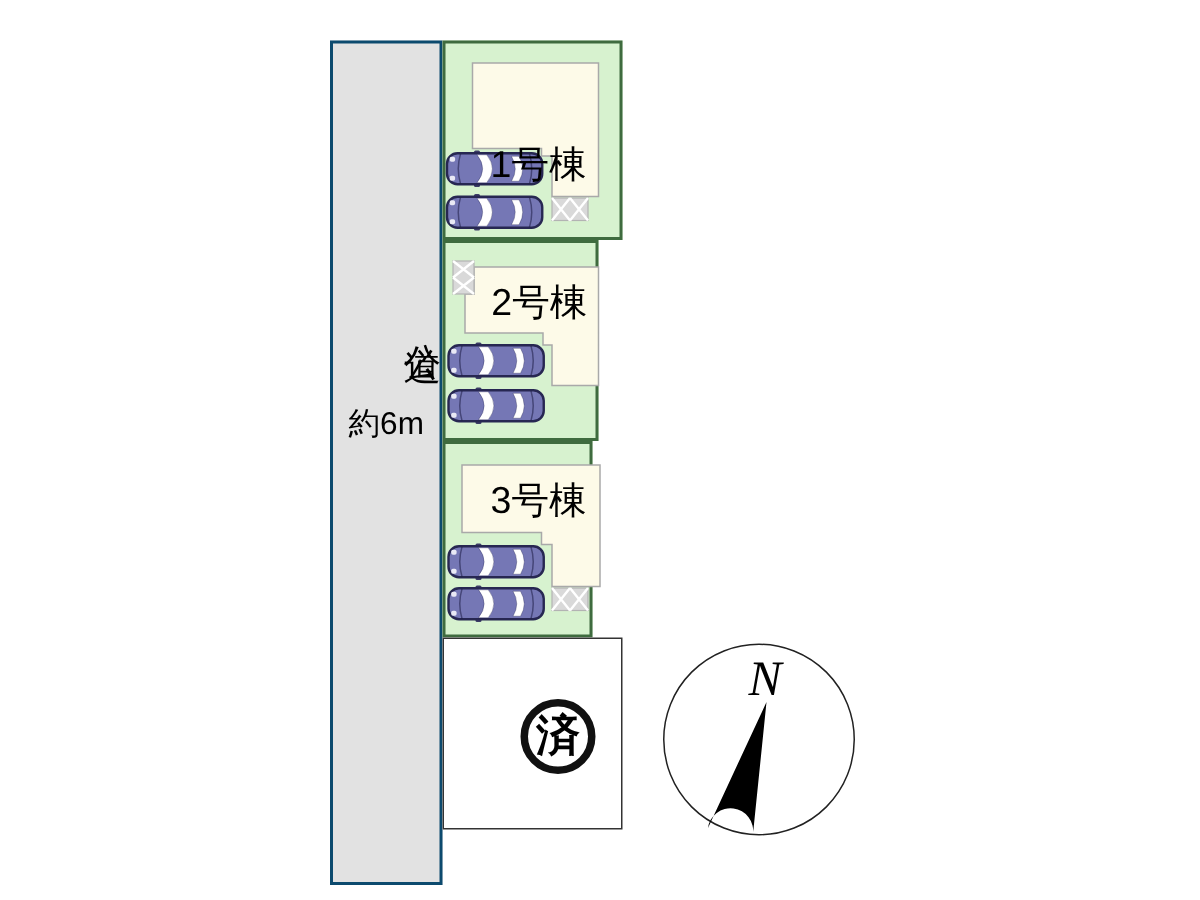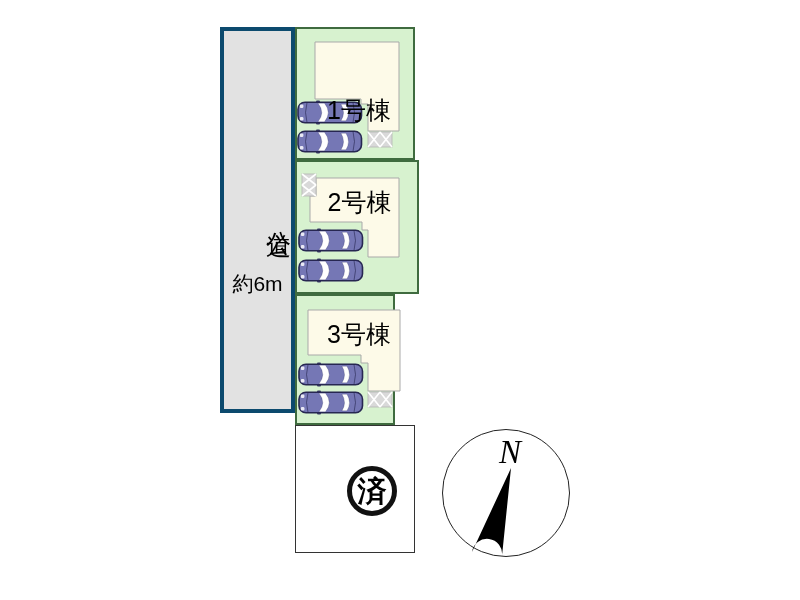--- a/index.html
+++ b/index.html
@@ -2,43 +2,43 @@
 <html style="--road-fill: #e2e2e2; --plot-green: #d7f2cf; --plot-border: #3f6b3f; --building-fill: #fdfae8; --building-border: #a9a9a9; --car-body: #7577b5; --car-outline: #272752; --hatch-fill: #d9d9d9; --stamp-black: #111111;"><head>
 <meta charset="utf-8">
 <style>
   html,body{margin:0;padding:0;background:#fff;}
   .canvas{
     position:relative;width:800px;height:600px;background:#fff;overflow:hidden;
     font-family:"Liberation Sans","DejaVu Sans",sans-serif;color:#000;
   }
   
   .road{
-    position:absolute;left:220px;top:27px;width:75px;height:386px;
+    position:absolute;left:220px;top:27px;width:75px;height:563px;
     box-sizing:border-box;background:var(--road-fill,#e2e2e2);
-    border:4px solid #0c4a6e;
+    border:2px solid #0c4a6e;
   }
   .road-name{
     position:absolute;top:180px;left:0;width:100%;
     display:flex;justify-content:center;
     writing-mode:vertical-rl;text-orientation:upright;
     font-size:25px;letter-spacing:3px;line-height:1;
   }
   .road-width{
     position:absolute;top:239px;left:0;width:100%;
     text-align:center;font-size:21px;
   }
   
   .plot{
     position:absolute;box-sizing:border-box;
     background:var(--plot-green,#d7f2cf);
     border:2px solid var(--plot-border,#3f6b3f);
   }
   .plot svg{position:absolute;left:-2px;top:-2px;}
   .plot1{left:295px;top:27px;width:120px;height:133px;}
-  .plot2{left:295px;top:160px;width:124px;height:134px;}
+  .plot2{left:295px;top:160px;width:104px;height:134px;}
   .plot3{left:295px;top:294px;width:100px;height:131px;}
   .sold{
     position:absolute;left:295px;top:425px;width:120px;height:128px;
     box-sizing:border-box;background:#fff;border:1px solid #333;
   }
   .bldg-label{
     position:absolute;font-size:25px;line-height:1.1;text-align:center;
     color:#000;
   }
   .lbl1{left:20px;top:24px;width:84px;margin-top:44px;}

